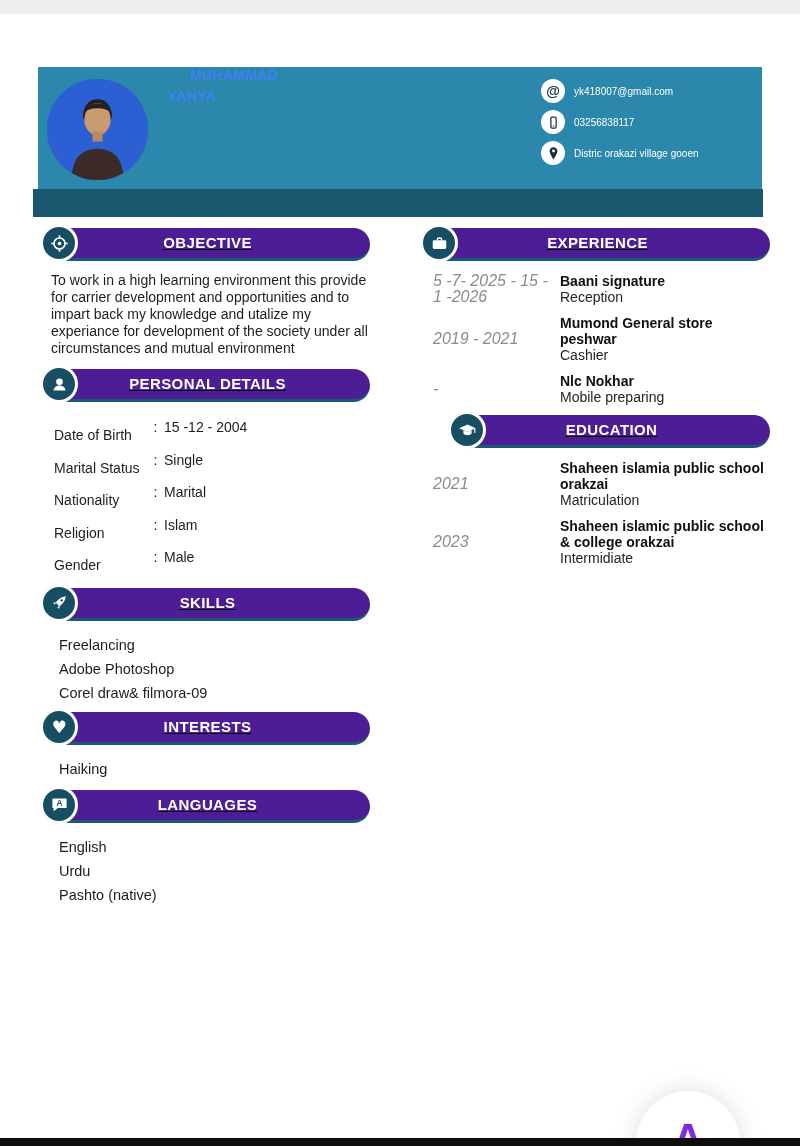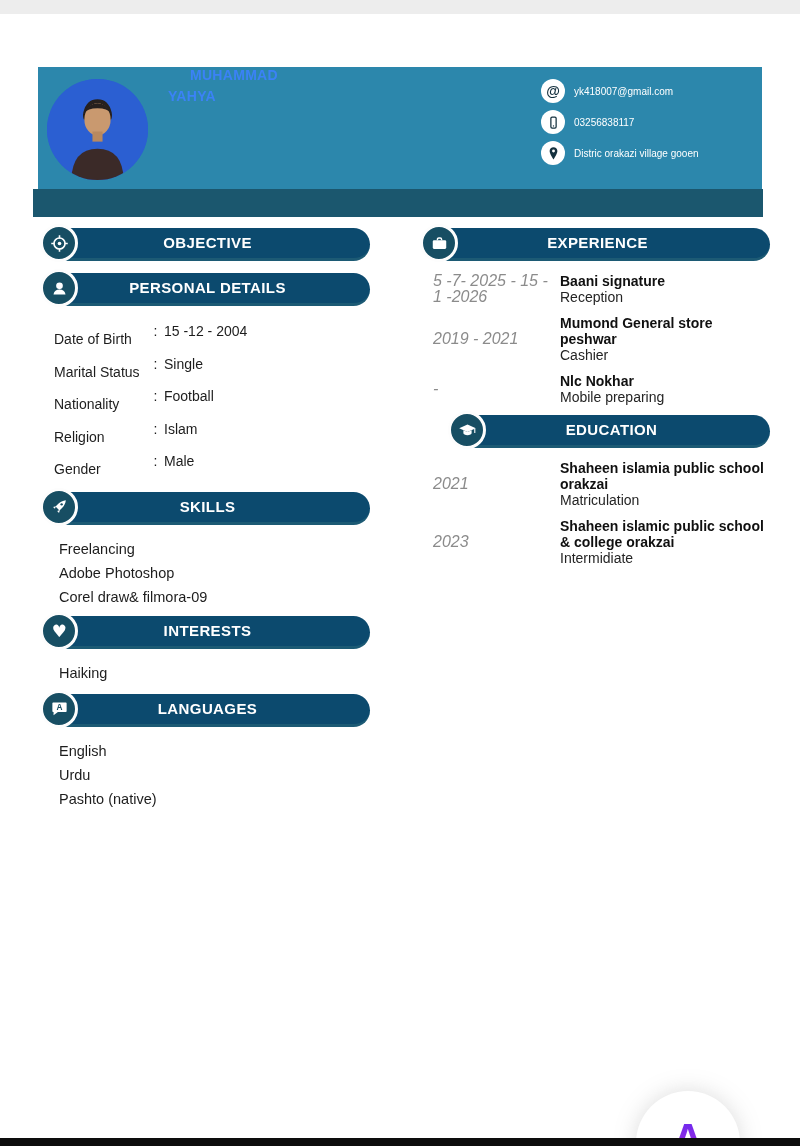--- a/index.html
+++ b/index.html
@@ -32,21 +32,21 @@
   .contact-text { color:#ffffff; font-size:10px; }
 
   
   .col { position:absolute; top:228px; }
   .col-left  { left:45px;  width:325px; }
   .col-right { left:425px; width:345px; }
 
   
   .pill {
     position:relative; height:30px; border-radius:17px;
-    background:#0c4a6e; border-bottom:3px solid #1c5a74;
+    background:#4c1d95; border-bottom:3px solid #1c5a74;text-decoration:underline;
   }
   .pill-title {
     display:block; text-align:center; line-height:30px;
     color:#fff; font-weight:bold; font-size:15px; letter-spacing:.4px;
   }
   .pill-badge {
     position:absolute; left:-5px; top:-4px; width:32px; height:32px;
     background:#174e63; border:3px solid #fdfdfd; border-radius:50%;
     display:flex; align-items:center; justify-content:center; z-index:2;
   }
@@ -141,20 +141,21 @@
   <div class="pill">
     <span class="pill-badge">
       <svg width="19" height="19" viewBox="0 0 24 24">
           <circle cx="12" cy="12" r="7" fill="none" stroke="#fff" stroke-width="2"></circle>
           <circle cx="12" cy="12" r="2.3" fill="#fff"></circle>
           <path d="M12 1.6v4.2M12 18.2v4.2M1.6 12h4.2M18.2 12h4.2" stroke="#fff" stroke-width="2"></path>
         </svg>
     </span>
     <span class="pill-title">OBJECTIVE</span>
   </div>
+  <p class="objective-body">To work in a high learning environment this provide for carrier development and opportunities and to impart back my knowledge and utalize my experiance for development of the society under all circumstances and mutual environment</p>
 
   <div class="pill mt-pd">
     <span class="pill-badge">
       <svg width="19" height="19" viewBox="0 0 24 24">
           <circle cx="12" cy="8.6" r="4.2" fill="#fff"></circle>
           <path d="M4.4 19.6c.6-4.2 3.6-6.2 7.6-6.2s7 2 7.6 6.2z" fill="#fff"></path>
         </svg>
     </span>
     <span class="pill-title">PERSONAL DETAILS</span>
   </div>
@@ -165,21 +166,21 @@
       <span class="pd-value">15 -12 - 2004</span>
     </div>
     <div class="pd-row">
       <span class="pd-label">Marital Status</span>
       <span class="pd-colon">:</span>
       <span class="pd-value">Single</span>
     </div>
     <div class="pd-row">
       <span class="pd-label">Nationality</span>
       <span class="pd-colon">:</span>
-      <span class="pd-value">Football</span>
+      <span class="pd-value">Marital</span>
     </div>
     <div class="pd-row">
       <span class="pd-label">Religion</span>
       <span class="pd-colon">:</span>
       <span class="pd-value">Islam</span>
     </div>
     <div class="pd-row">
       <span class="pd-label">Gender</span>
       <span class="pd-colon">:</span>
       <span class="pd-value">Male</span>

